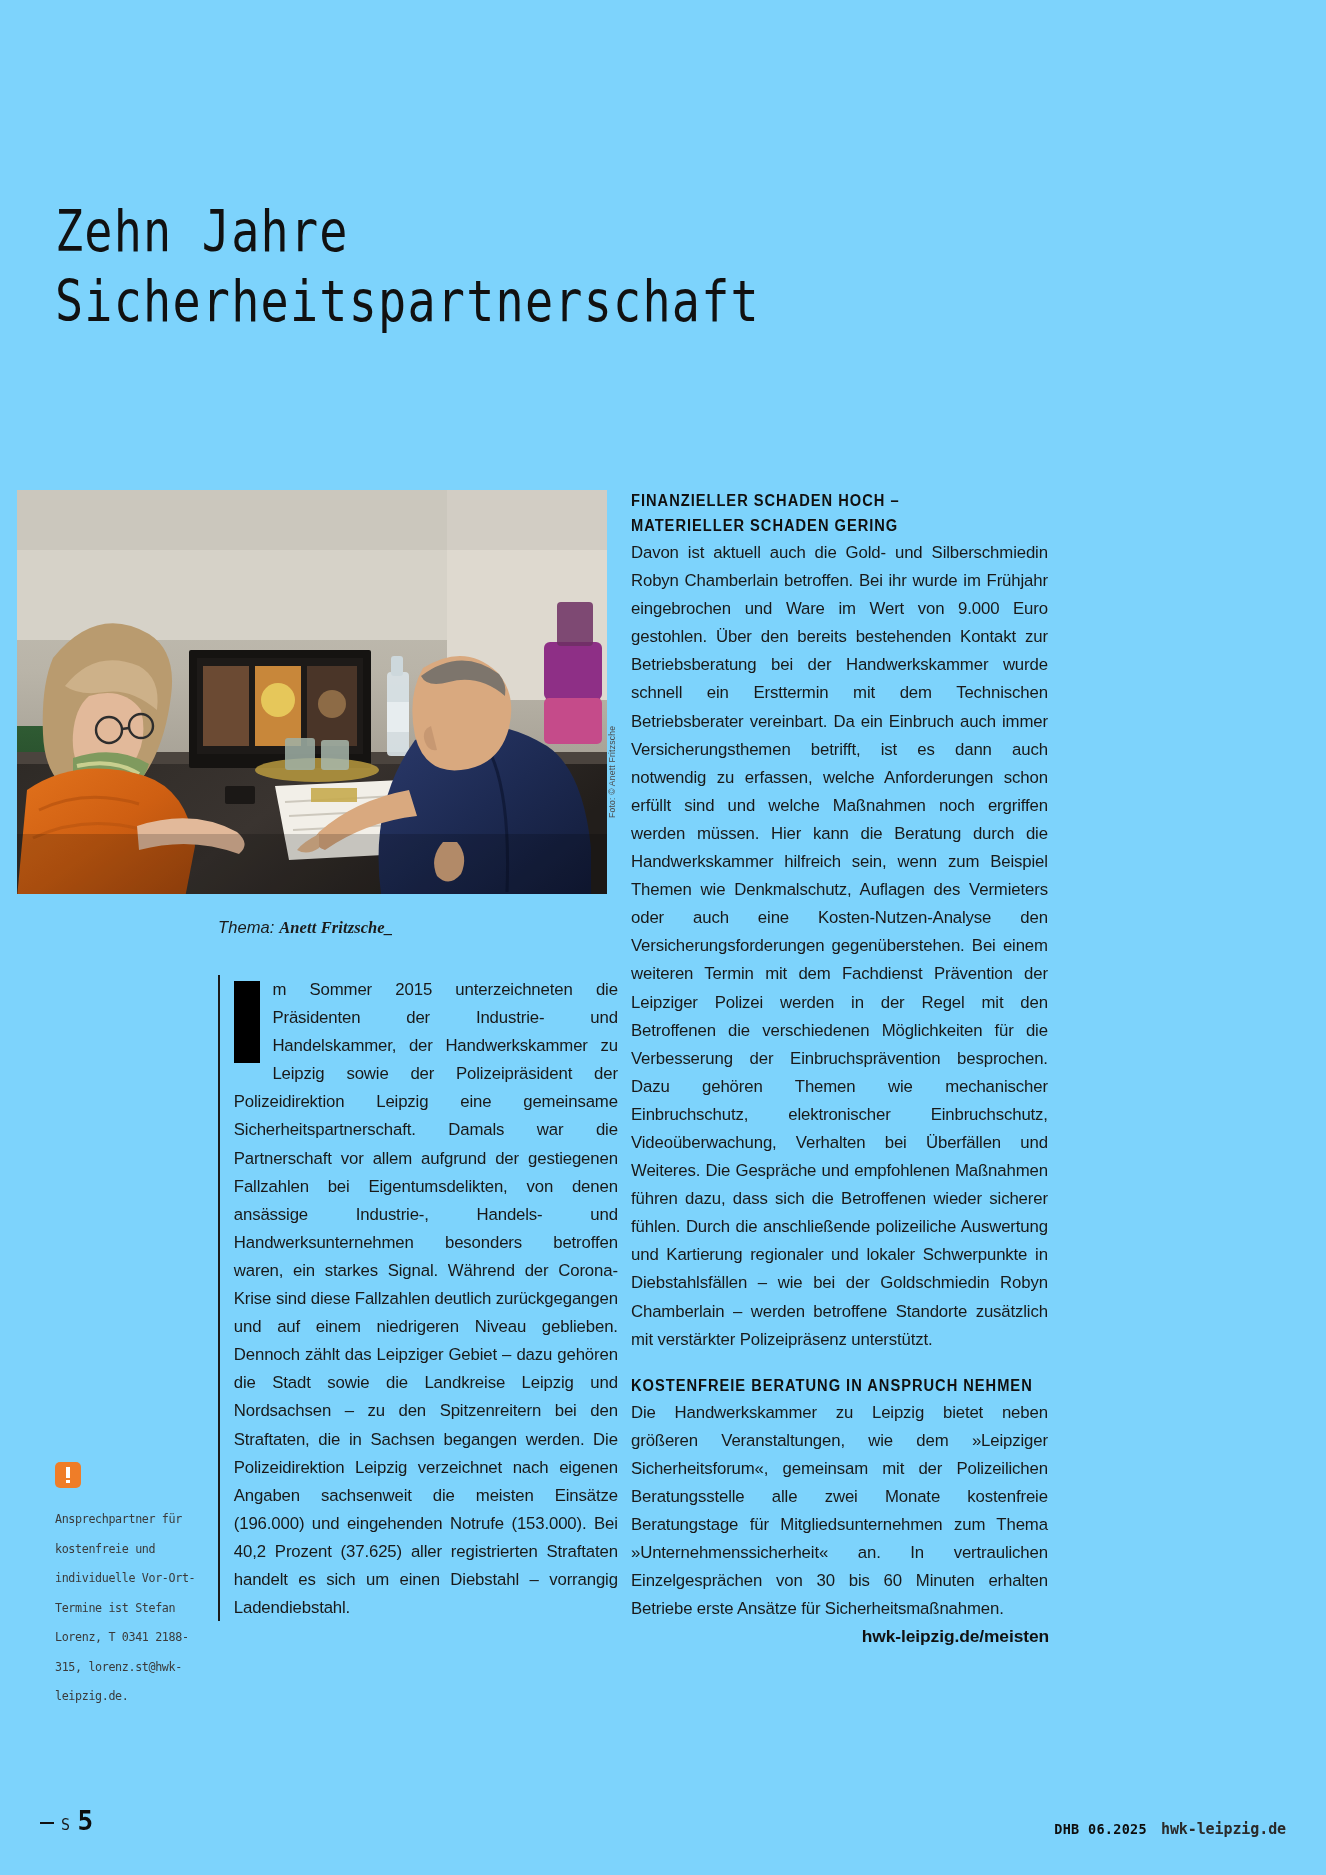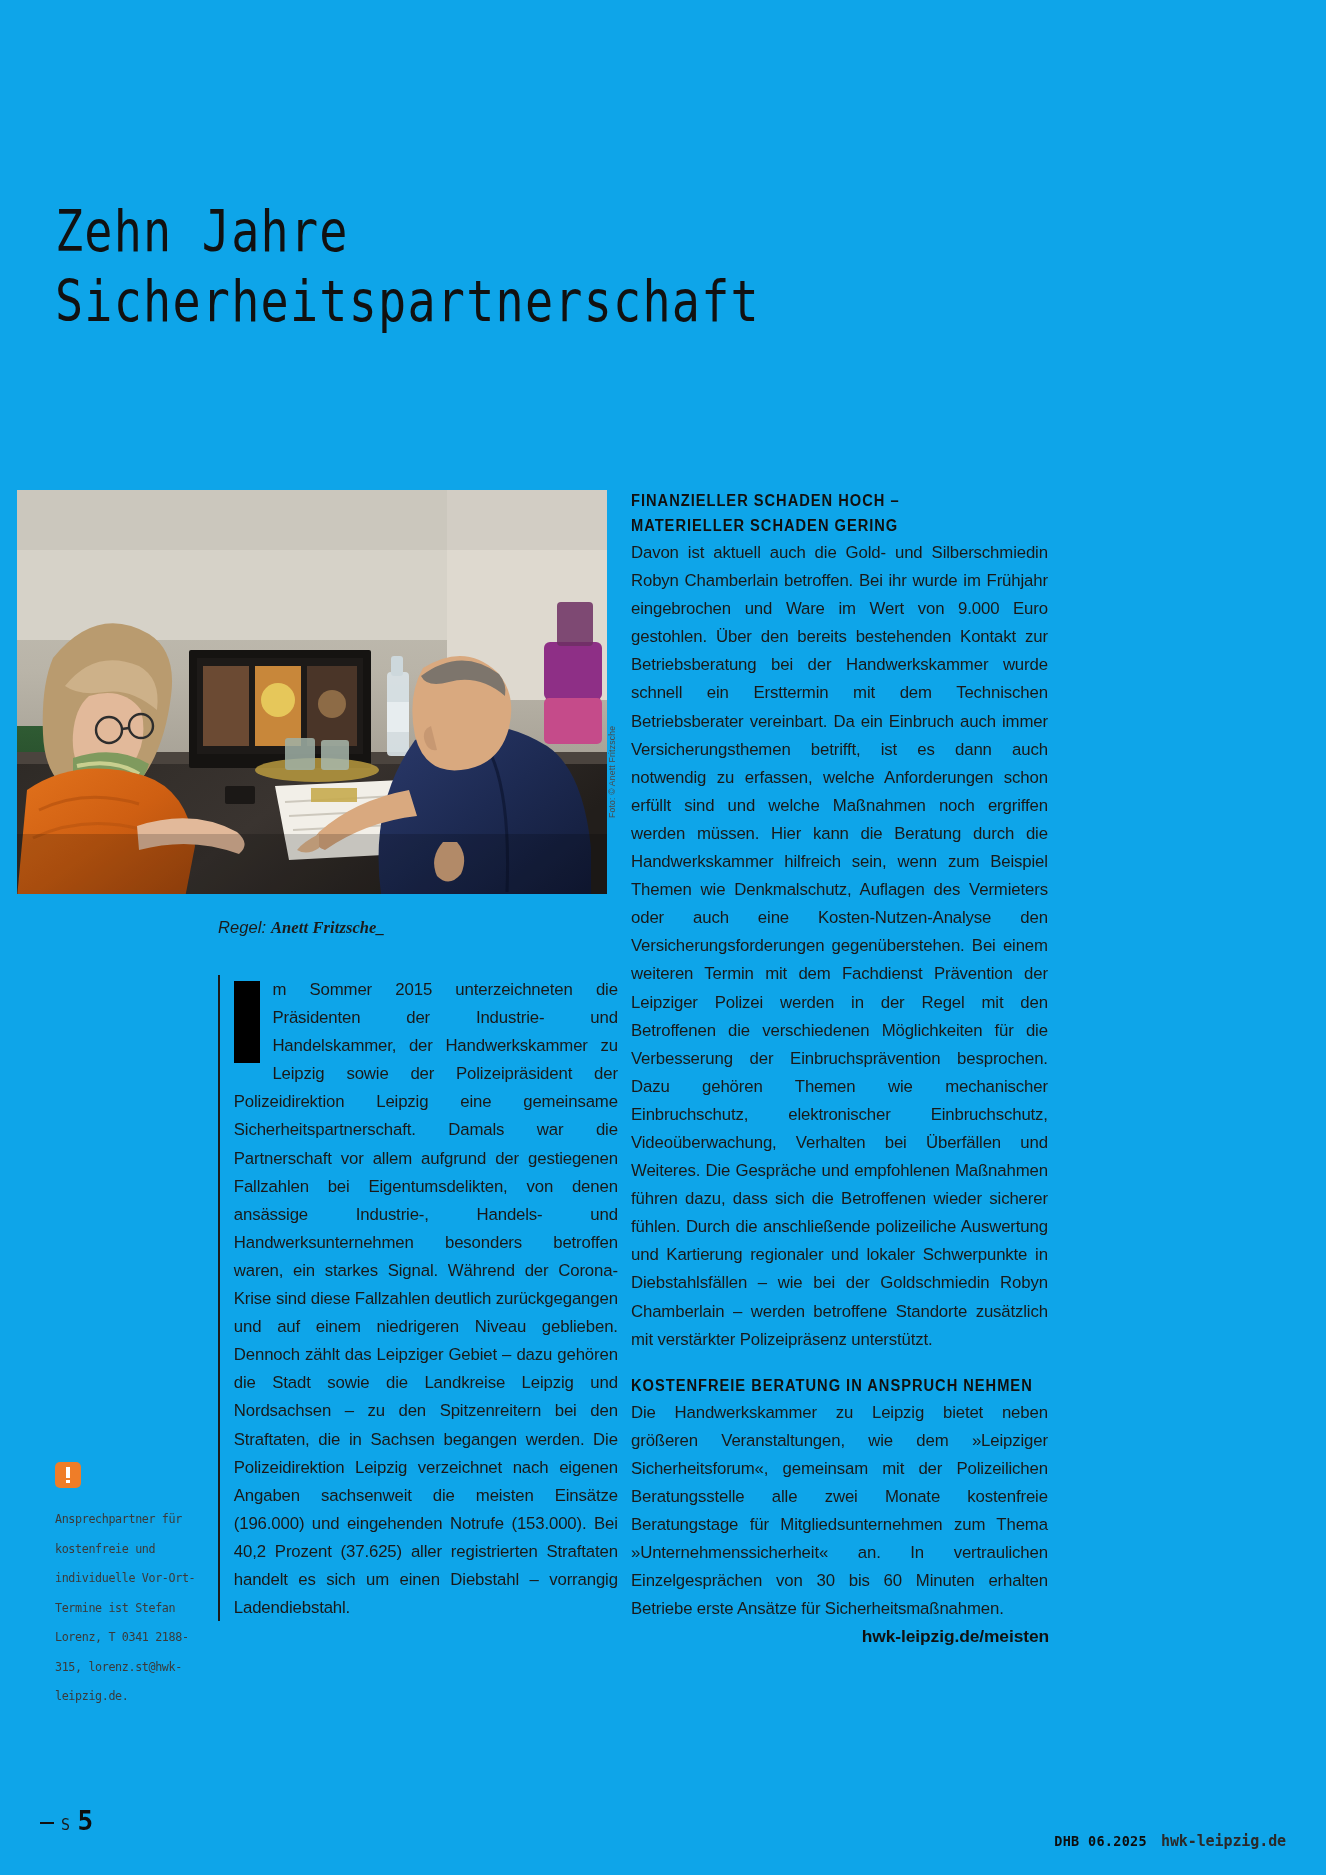--- a/index.html
+++ b/index.html
@@ -12,21 +12,21 @@
     height: 1875px;
     position: relative;
     font-family: "Liberation Sans", sans-serif;
     color: #161616;
     overflow: hidden;
   }
 
   .page {
     position: absolute;
     inset: 0;
-    background: #0ea5e9;
+    background: #7dd3fc;
   }
 
   
   .title-block {
     position: absolute;
     left: 55px;
     top: 196px;
     width: 1200px;
   }
   .title-line {
@@ -218,21 +218,21 @@
     display: flex; align-items: baseline; gap: 7px;
     font-family: "DejaVu Sans Mono", "Liberation Mono", monospace;
   }
   .footer-dash {
     display: inline-block; width: 14px; height: 2px; background: #111;
     position: relative; top: -6px;
   }
   .footer-s { font-size: 15px; color: #1b1b1b; letter-spacing: 0.5px; }
   .footer-num { font-size: 26px; font-weight: 700; color: #0d0d0d; letter-spacing: -0.5px; }
   .footer-right {
-    position: absolute; right: 40px; top: 26px;
+    position: absolute; right: 40px; top: 14px;
     display: flex; align-items: baseline; gap: 14px;
     font-family: "DejaVu Sans Mono", "Liberation Mono", monospace;
   }
   .footer-issue { font-size: 13.5px; font-weight: 700; color: #0d0d0d; letter-spacing: 0.3px; }
   .footer-site { font-size: 15px; color: #2a2a2a; letter-spacing: -0.1px; font-weight: bold; }
 </style>
 </head>
 <body>
 
 <div class="page">
@@ -341,21 +341,21 @@
       <path d="M426 352 q-14 16 -6 34 q12 12 24 -2 q8 -18 -4 -32 z" fill="#d9a97f"></path>
 
       <rect x="0" y="0" width="590" height="404" fill="none"></rect>
       <rect x="0" y="0" width="590" height="60" fill="#000" opacity="0.05"></rect>
       <rect x="0" y="344" width="590" height="60" fill="#000" opacity="0.18"></rect>
     </svg>
   </div>
   <div class="credit-vertical">Foto: © Anett Fritzsche</div>
 
   <div class="text-credit">
-    <span>Regel:</span>
+    <span>Thema:</span>
     <b>Anett Fritzsche_</b>
   </div>
 
   <div class="col-left">
     <div class="inner">
       <div class="dropcap" aria-label="I"></div>
       <div class="body-text">m Sommer 2015 unterzeichneten die Präsidenten der Industrie- und Handelskammer, der Handwerkskammer zu Leipzig sowie der Polizeipräsident der Polizeidirektion Leipzig eine gemeinsame Sicherheitspartnerschaft. Damals war die Partnerschaft vor allem aufgrund der gestiegenen Fallzahlen bei Eigentumsdelikten, von denen ansässige Industrie-, Handels- und Handwerksunternehmen besonders betroffen waren, ein starkes Signal. Während der Corona-Krise sind diese Fallzahlen deutlich zurückgegangen und auf einem niedrigeren Niveau geblieben. Dennoch zählt das Leipziger Gebiet – dazu gehören die Stadt sowie die Landkreise Leipzig und Nordsachsen – zu den Spitzenreitern bei den Straftaten, die in Sachsen begangen werden. Die Polizeidirektion Leipzig verzeichnet nach eigenen Angaben sachsenweit die meisten Einsätze (196.000) und eingehenden Notrufe (153.000). Bei 40,2 Prozent (37.625) aller registrierten Straftaten handelt es sich um einen Diebstahl – vorrangig Ladendiebstahl.</div>
     </div>
   </div>
 

